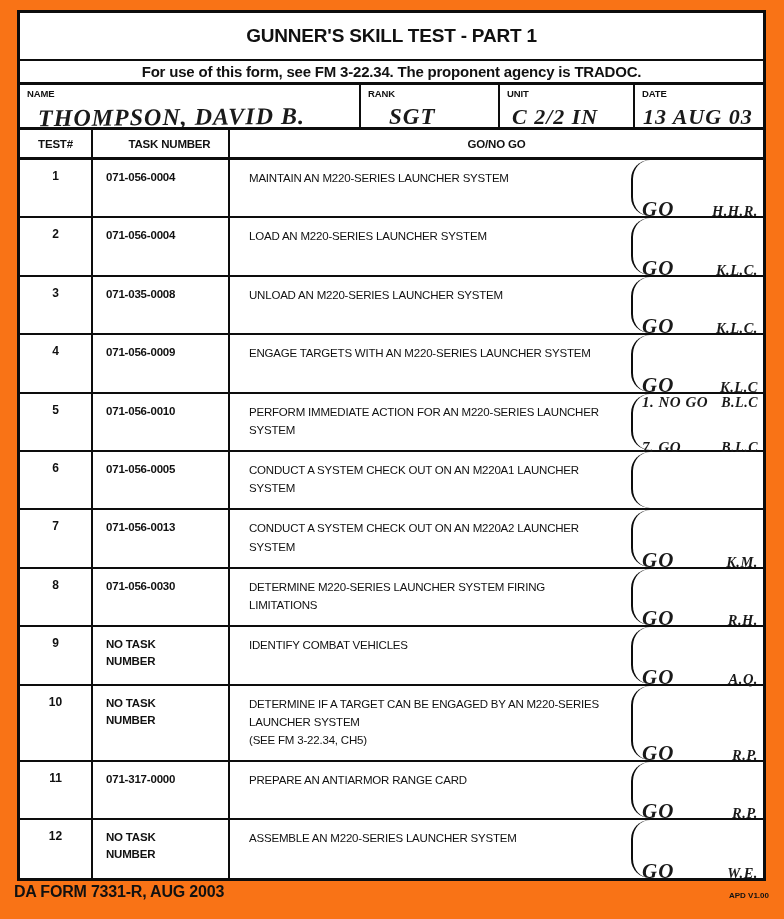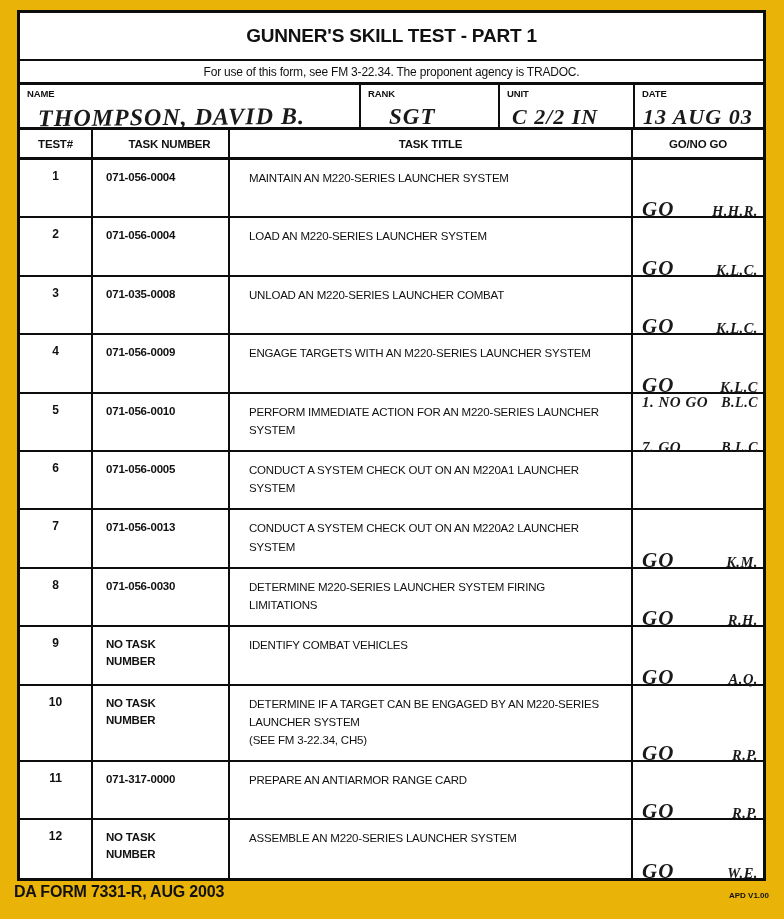--- a/index.html
+++ b/index.html
@@ -1,28 +1,28 @@
 <!DOCTYPE html>
 <html><head>
 <meta charset="utf-8">
 <style>
   html,body { margin:0; padding:0; background:#fff; }
   .page {
-    position:relative; width:784px; height:919px; background:#eab308;
+    position:relative; width:784px; height:919px; background:#f97316;
     font-family:"Liberation Sans", sans-serif; color:#111; overflow:hidden;
   }
   .form-box {
     position:absolute; left:17px; top:10px; width:749px; height:871px;
     border:3px solid #0d0d0d; box-sizing:border-box; background:#fff;
   }
   .row { box-sizing:border-box; border-bottom:2px solid #0d0d0d; display:flex; }
   .title-row { height:48px; align-items:center; justify-content:center; }
   .title-text { font-weight:bold; font-size:19px; letter-spacing:-0.2px; }
   .instr-row { height:24px; align-items:center; justify-content:center; border-bottom:3px solid #0d0d0d; }
-  .instr-text { font-weight:normal; font-size:12px; letter-spacing:-0.2px; }
+  .instr-text { font-weight:bold; font-size:15px; letter-spacing:-0.2px; }
   .name-row { height:45px; border-bottom:3px solid #0d0d0d; }
   .cell { box-sizing:border-box; position:relative; }
   .cell + .cell { border-left:2px solid #0d0d0d; }
   .name-cell { width:339px; } .rank-cell { width:139px; } .unit-cell { width:135px; } .date-cell { flex:1; }
   .field-label { font-size:9.5px; font-weight:bold; padding:3px 0 0 7px; letter-spacing:-0.1px; }
   .hw {
     font-family:"Liberation Serif", serif; font-style:italic; font-weight:bold;
     color:#1a1a1a; white-space:nowrap; letter-spacing:1px;
   }
   .hw-name   { position:absolute; left:18px; bottom:-4px; font-size:24px; transform:rotate(-0.5deg); }
@@ -31,21 +31,21 @@
   .hw-date   { position:absolute; left:8px;  bottom:-3px; font-size:22px; }
   .header-row { height:30px; border-bottom:3px solid #0d0d0d; }
   .hcell { display:flex; align-items:center; justify-content:center; font-weight:bold; font-size:11.5px; letter-spacing:-0.2px; }
   .col-test { width:71px; } .col-num { width:137px;padding-left:18px; } .col-title { width:403px; } .col-go { flex:1; }
   .trow { height:58.4px; }
   .trow.tall { height:76px; }
   .trow.last { border-bottom:none; }
   .c-test { width:71px; text-align:center; font-weight:bold; font-size:12px; padding-top:9px; box-sizing:border-box; }
   .c-num  { width:137px; font-weight:bold; font-size:11.5px; padding:9px 6px 0 13px; white-space:pre-line; line-height:1.5; letter-spacing:-0.2px; box-sizing:border-box; }
   .c-title{ width:403px; font-weight:normal; font-size:11.5px; padding:9px 16px 0 19px; white-space:pre-line; line-height:1.6; letter-spacing:-0.2px; box-sizing:border-box; }
-  .c-go   { flex:1; position:relative; }
+  .c-go   { flex:1; position:relative;border-radius:19px; }
   .go-line { position:absolute; left:9px; right:5px; display:flex; justify-content:space-between; align-items:baseline; z-index:2; }
   .go-bottom { bottom:-6px; }
   .go-top { top:0px; }
   .go-result { font-size:21px; }
   .go-initials { font-size:14.5px; letter-spacing:0.5px; }
   .go-sm .go-result { font-size:15px; letter-spacing:0.5px; }
   .go-sm .go-initials { font-size:14px; }
   .footer {
     position:absolute; left:14px; top:883px; width:755px;
     display:flex; justify-content:space-between; align-items:flex-start;
@@ -82,21 +82,20 @@
       </div>
       <div class="cell date-cell">
         <div class="field-label">DATE</div>
         <div class="hw hw-date">13 AUG 03</div>
       </div>
     </div>
 
     <div class="row header-row">
       <div class="cell hcell col-test">TEST#</div>
       <div class="cell hcell col-num">TASK NUMBER</div>
-      <div class="cell hcell col-title">TASK TITLE</div>
       <div class="cell hcell col-go">GO/NO GO</div>
     </div>
 
     <div class="row trow">
       <div class="cell c-test">1</div>
       <div class="cell c-num">071-056-0004</div>
       <div class="cell c-title">MAINTAIN AN M220-SERIES LAUNCHER SYSTEM</div>
       <div class="cell c-go">
         <div class="go-line go-bottom">
           <span class="hw go-result">GO</span>
@@ -113,21 +112,21 @@
         <div class="go-line go-bottom">
           <span class="hw go-result">GO</span>
           <span class="hw go-initials">K.L.C.</span>
         </div>
       </div>
     </div>
 
     <div class="row trow">
       <div class="cell c-test">3</div>
       <div class="cell c-num">071-035-0008</div>
-      <div class="cell c-title">UNLOAD AN M220-SERIES LAUNCHER COMBAT</div>
+      <div class="cell c-title">UNLOAD AN M220-SERIES LAUNCHER SYSTEM</div>
       <div class="cell c-go">
         <div class="go-line go-bottom">
           <span class="hw go-result">GO</span>
           <span class="hw go-initials">K.L.C.</span>
         </div>
       </div>
     </div>
 
     <div class="row trow">
       <div class="cell c-test">4</div>

